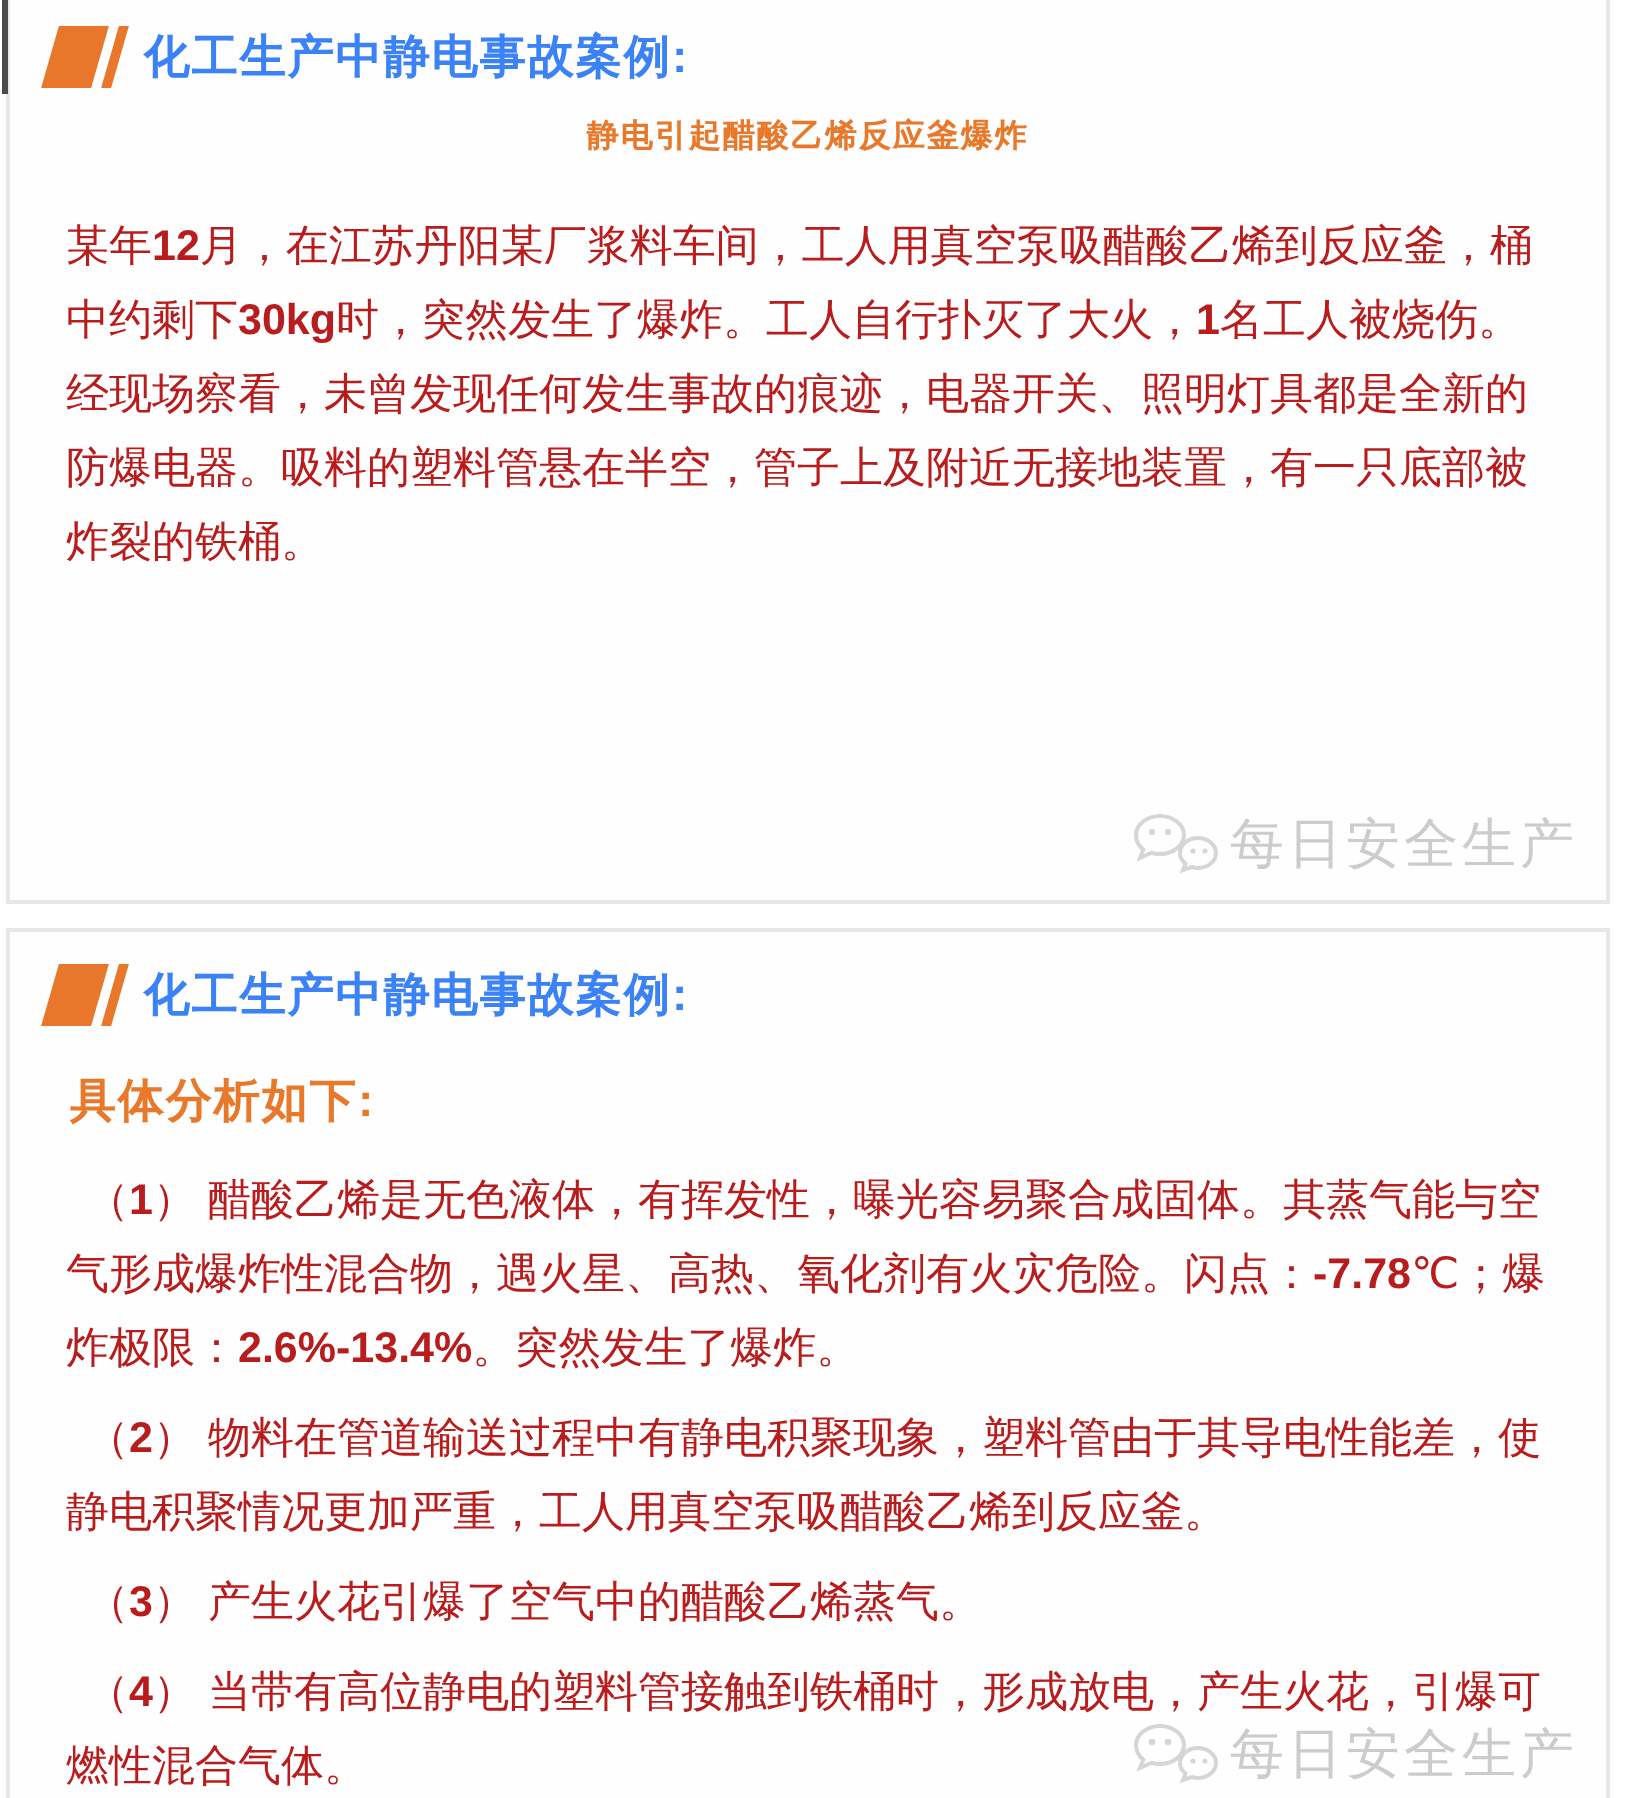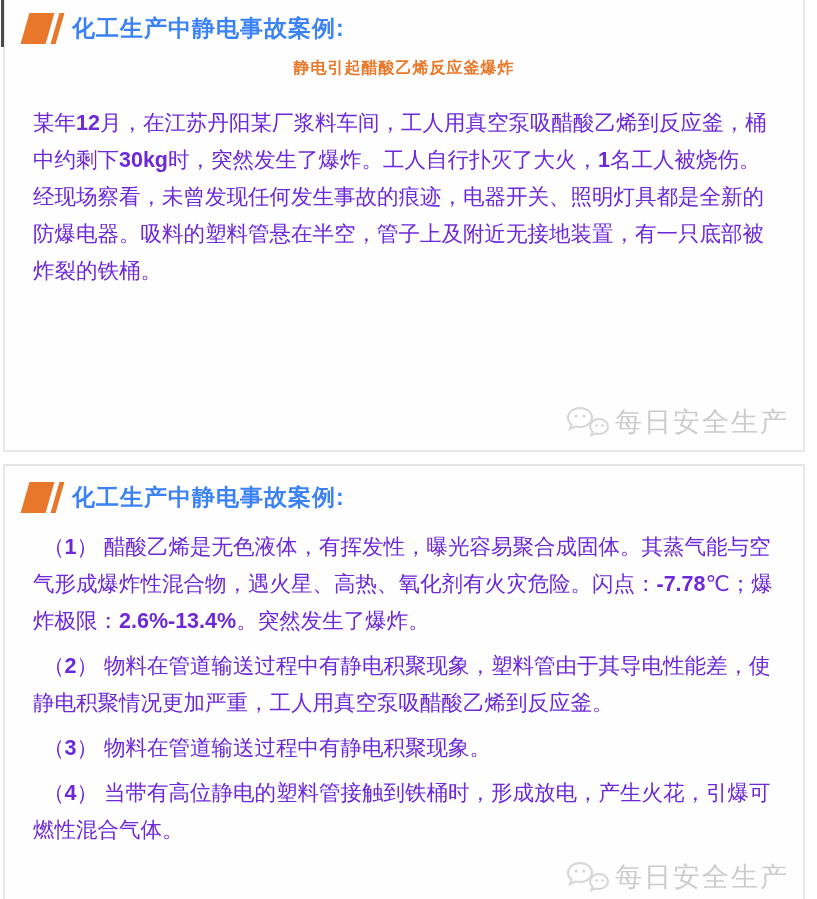--- a/index.html
+++ b/index.html
@@ -59,21 +59,21 @@
     color:#e8782a;
     font-size:23px; font-weight:bold;
     letter-spacing:1px;
   }
 
   .body-text {
     margin-top:26px;
     padding:0 24px 0 28px;
     font-size:21.5px;
     line-height:37px;
-    color:#6d28d9;
+    color:#b91c1c;
   }
   .body-text p { margin:0; }
   .para-indent { text-indent:2em; margin-top:3px !important; }
 
   .points { margin-top:16px; }
   .points p { margin-bottom:8px; text-indent:10px; }
 
   .b { font-weight:bold; }
 
   .watermark {
@@ -132,25 +132,26 @@
 
   <section class="card card2">
     <header class="card-header">
       <span class="slash-icon">
         <i class="p-big"></i>
           <i class="p-thin"></i>
       </span>
       <h1>化工生产中静电事故案例:</h1>
     </header>
 
+    <h2 class="accent-subtitle">具体分析如下:</h2>
 
     <div class="body-text points">
       <p><span>（</span><span class="b">1</span><span>） 醋酸乙烯是无色液体，有挥发性，曝光容易聚合成固体。其蒸气能与空气形成爆炸性混合物，遇火星、高热、氧化剂有火灾危险。闪点：</span><span class="b">-7.78</span><span>℃；爆炸极限：</span><span class="b">2.6%-13.4%</span><span>。突然发生了爆炸。</span></p>
       <p><span>（</span><span class="b">2</span><span>） 物料在管道输送过程中有静电积聚现象，塑料管由于其导电性能差，使静电积聚情况更加严重，工人用真空泵吸醋酸乙烯到反应釜。</span></p>
-      <p><span>（</span><span class="b">3</span><span>） 物料在管道输送过程中有静电积聚现象。</span></p>
+      <p><span>（</span><span class="b">3</span><span>） 产生火花引爆了空气中的醋酸乙烯蒸气。</span></p>
       <p><span>（</span><span class="b">4</span><span>） 当带有高位静电的塑料管接触到铁桶时，形成放电，产生火花，引爆可燃性混合气体。</span></p>
     </div>
 
     <div class="watermark wm-card2">
       <span class="wm-logo">
         <svg width="46" height="36" viewBox="0 0 46 36">
           <g fill="none" stroke="#d6d6d6" stroke-width="2">
             <path d="M27 13.5c0 5.2-5.4 9.5-12 9.5-1.5 0-3-.2-4.3-.6L5 25l1.6-4.2C4.4 19 3 16.4 3 13.5 3 8.3 8.4 4 15 4s12 4.3 12 9.5z"></path>
             <path d="M43 22.5c0 4.1-4 7.5-9 7.5-1.1 0-2.2-.2-3.2-.5L26.5 31l1.2-3.2c-1.7-1.4-2.7-3.3-2.7-5.3 0-4.1 4-7.5 9-7.5s9 3.4 9 7.5z"></path>
           </g>

